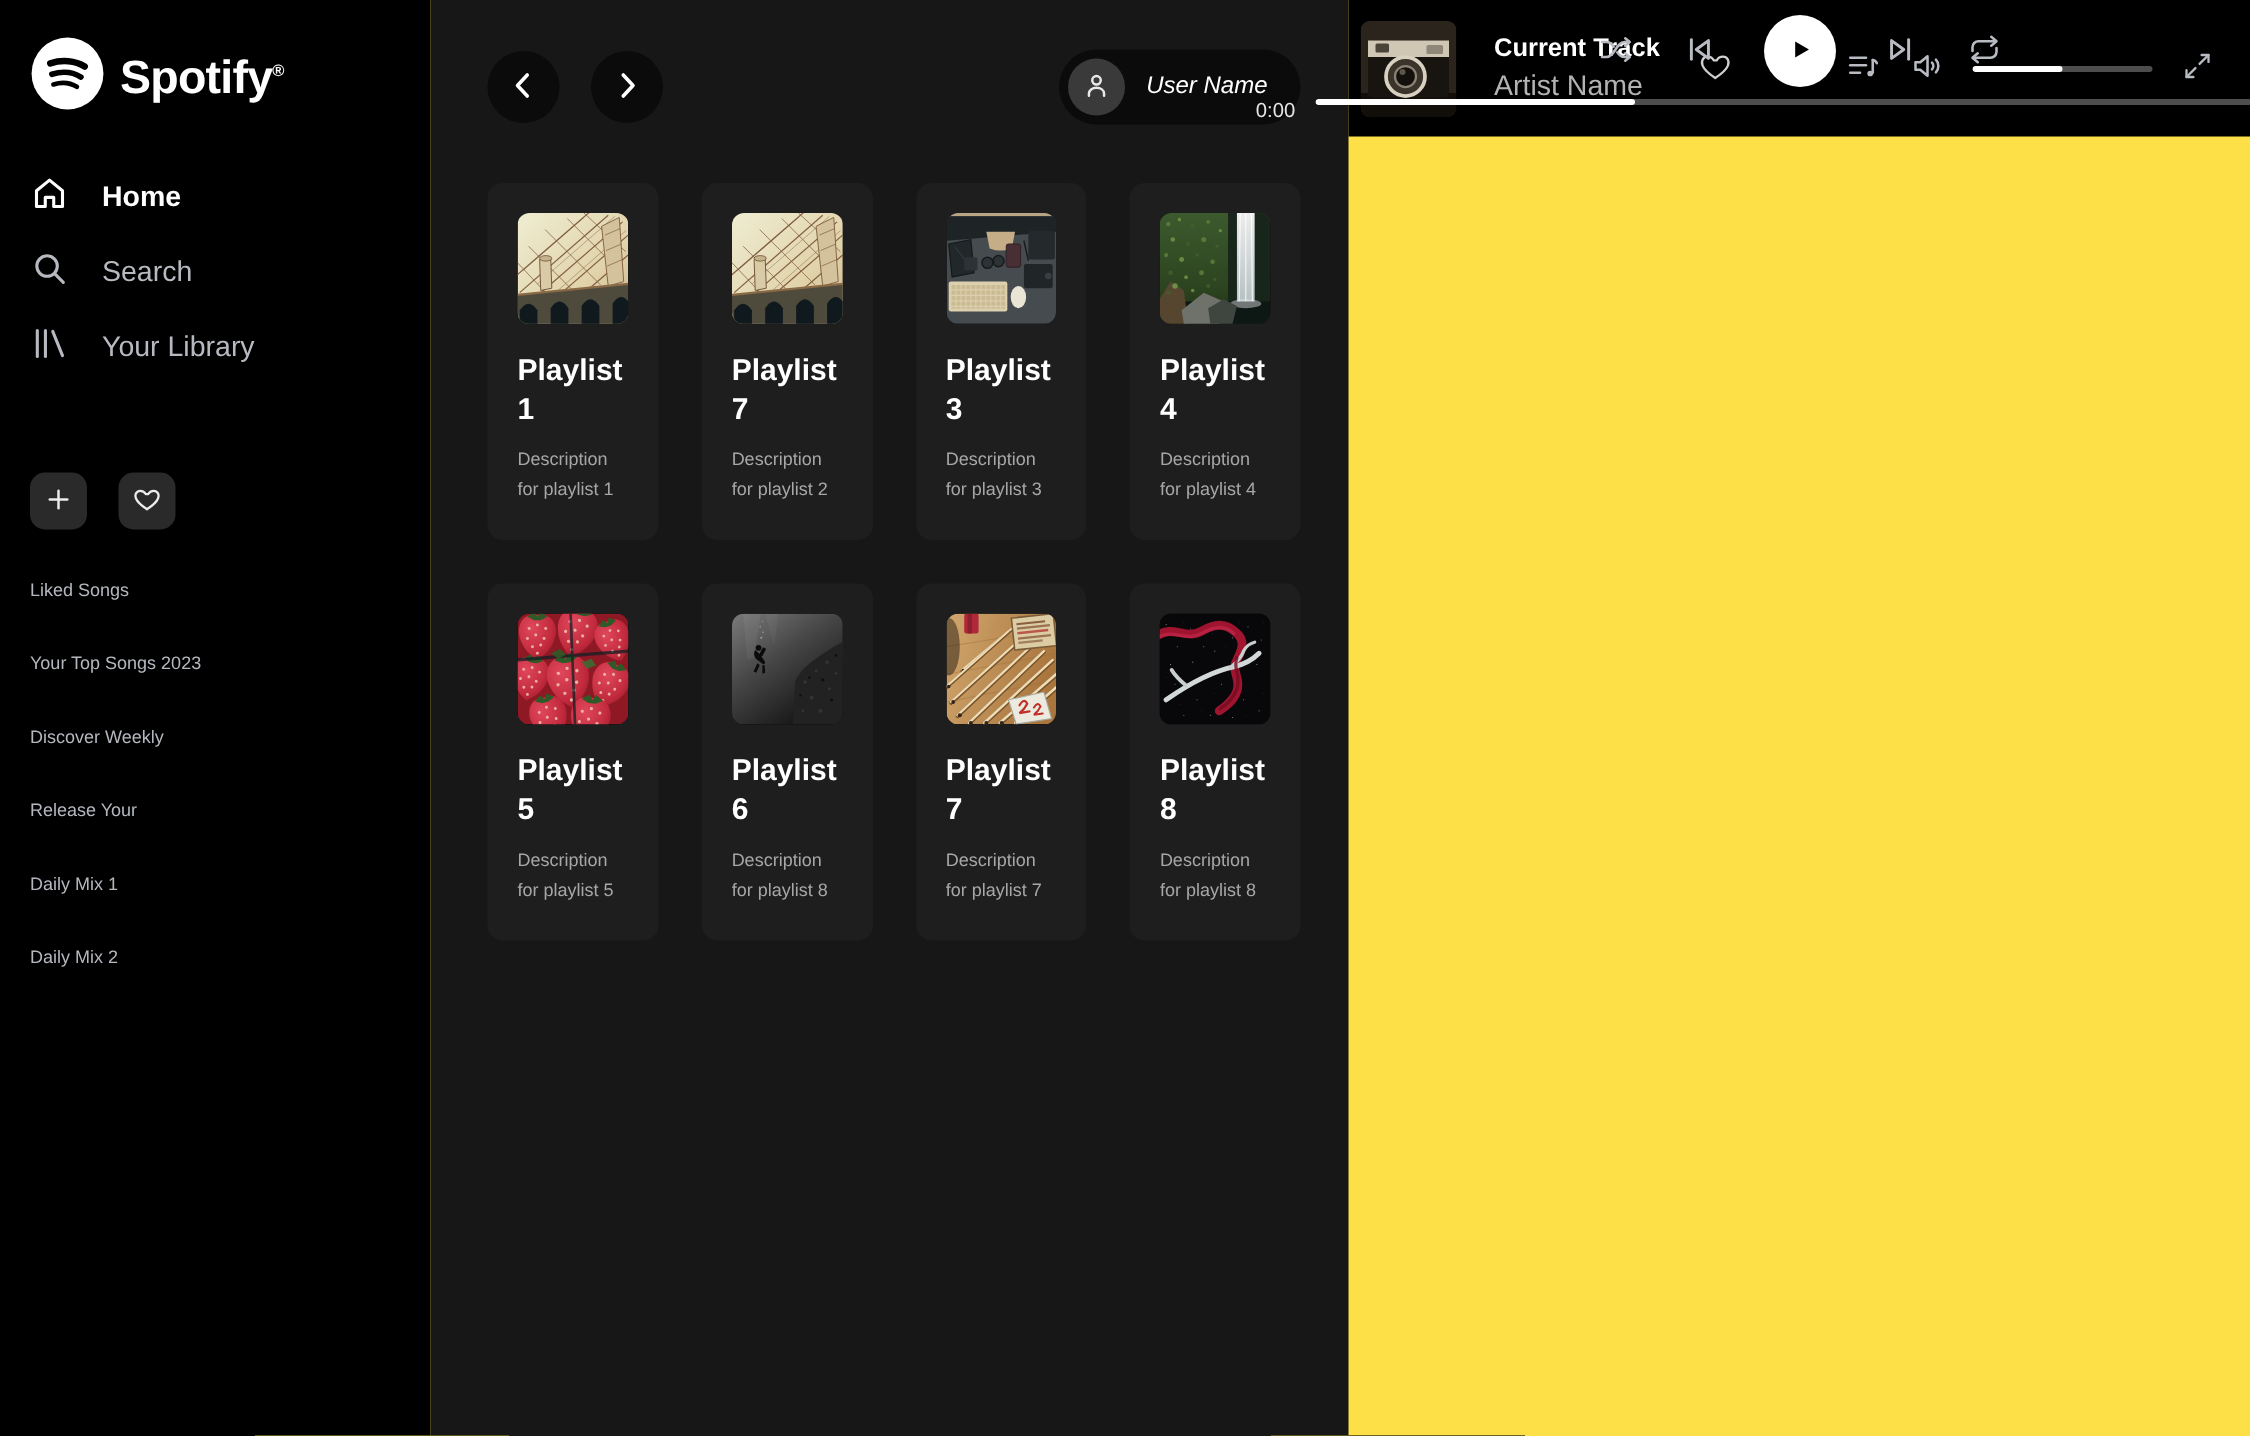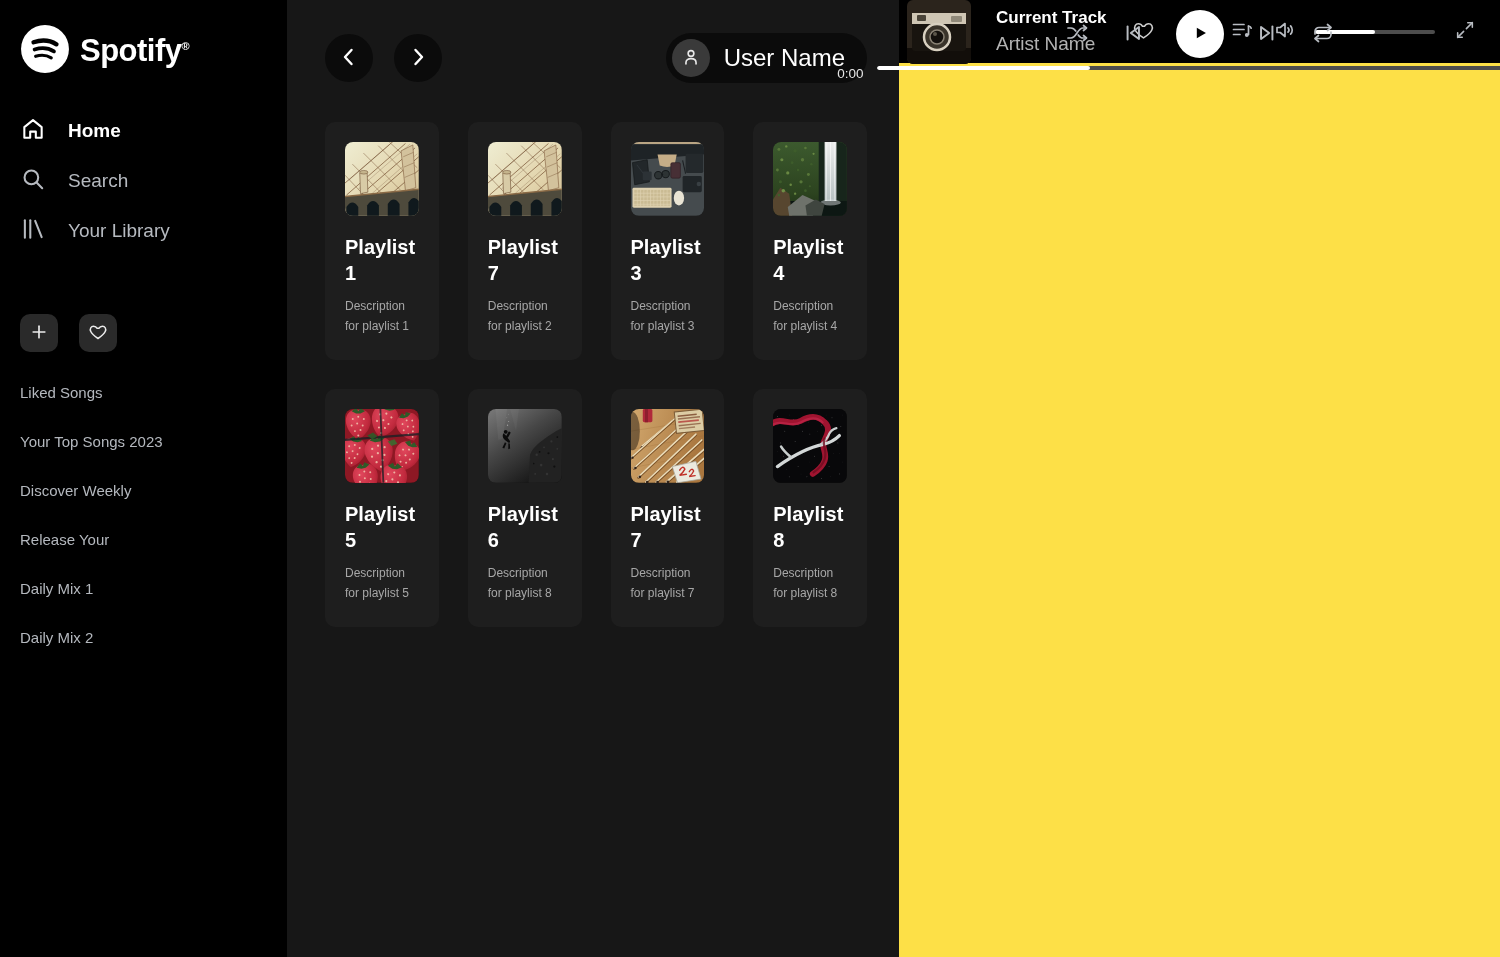--- a/index.html
+++ b/index.html
@@ -13,40 +13,40 @@
   .logo-row { display:flex; align-items:center; gap:10px; margin-bottom:28px; }
   .logo-text { color:#fff; font-size:31px; font-weight:bold; letter-spacing:-0.5px; }
   .logo-reg { color:#fff; font-size:11px; vertical-align:super; }
   .nav { margin-top:26px; }
   .nav-item { display:flex; align-items:center; gap:22px; height:50px; color:#b6bac0; font-size:19px; cursor:pointer; }
   .nav-item.active { color:#fff; font-weight:bold; }
   .side-actions { display:flex; gap:21px; margin-top:58px; }
   .action-btn { width:38px; height:38px; border-radius:10px; background:#2a2a2a; border:none; color:#ececec; display:flex; align-items:center; justify-content:center; cursor:pointer; }
   .side-playlists { list-style:none; margin-top:16px; }
   .side-playlists li { padding:12px 0; }
-  .side-playlists a { color:#b4b8be; font-size:15px; line-height:25px; text-decoration:none; cursor:pointer; }
+  .side-playlists a { color:#b4b8be; font-size:12px; line-height:25px; text-decoration:none; cursor:pointer; }
 
   
   .content { flex:1; min-width:0; background:#171717; padding:0 32px 0 38px; overflow:hidden; }
   .content-header { display:flex; align-items:center; justify-content:space-between; padding-top:33px; height:83px; }
   .nav-circles { display:flex; gap:21px; }
   .circle-btn { width:48px; height:48px; border-radius:50%; background:#0b0b0b; border:none; color:#fff; display:flex; align-items:center; justify-content:center; cursor:pointer; }
   .user-pill { display:flex; align-items:center; gap:14px; height:50px; background:#0b0b0b; border-radius:25px; padding:6px 22px 6px 6px; border:none; cursor:pointer; }
   .user-avatar { width:38px; height:38px; border-radius:50%; background:#3a3a3a; color:#e8e8e8; display:flex; align-items:center; justify-content:center; }
-  .user-name { color:#fff; font-size:24px; }
+  .user-name { color:#fff; font-size:16px;font-style:italic; }
 
   .grid { display:grid; grid-template-columns:repeat(4,1fr); gap:29px; margin-top:39px; }
   .card { background:#1e1e1e; border-radius:10px; padding:20px 20px 24px 20px; cursor:pointer; }
   .card-img { width:100%; aspect-ratio:1/1; border-radius:8px; overflow:hidden; background:#111; }
   .card-img svg { width:100%; height:100%; display:block; }
   .card-title { color:#fff; font-size:20px; font-weight:bold; line-height:26px; margin-top:18px; }
   .card-desc { color:#a7a7a7; font-size:12px; line-height:20px; margin-top:10px; }
 
   
-  .player { height:63px; flex-shrink:0; background:#000; display:flex; align-items:center; position:relative; }
+  .player { height:91px; flex-shrink:0; background:#000; display:flex; align-items:center; position:relative; }
   .player-left { display:flex; align-items:center; gap:25px; padding-left:8px; width:330px; }
   .album { width:64px; height:64px; border-radius:6px; overflow:hidden; flex-shrink:0; }
   .album svg { width:100%; height:100%; display:block; }
   .track-title { color:#fff; font-size:17px; font-weight:bold; }
   .track-artist { color:#b3b3b3; font-size:19px; margin-top:5px; }
   .track-heart { background:none; border:none; color:#cfcfcf; cursor:pointer; padding:0; }
 
   .player-center { position:absolute; left:50%; transform:translateX(-50%); top:10px; width:740px; display:flex; flex-direction:column; }
   .controls { display:flex; align-items:center; justify-content:center; gap:30px; }
   .ctrl-btn { background:none; border:none; color:#b8bcc2; padding:0; width:26px; height:26px; display:flex; align-items:center; justify-content:center; cursor:pointer; }

